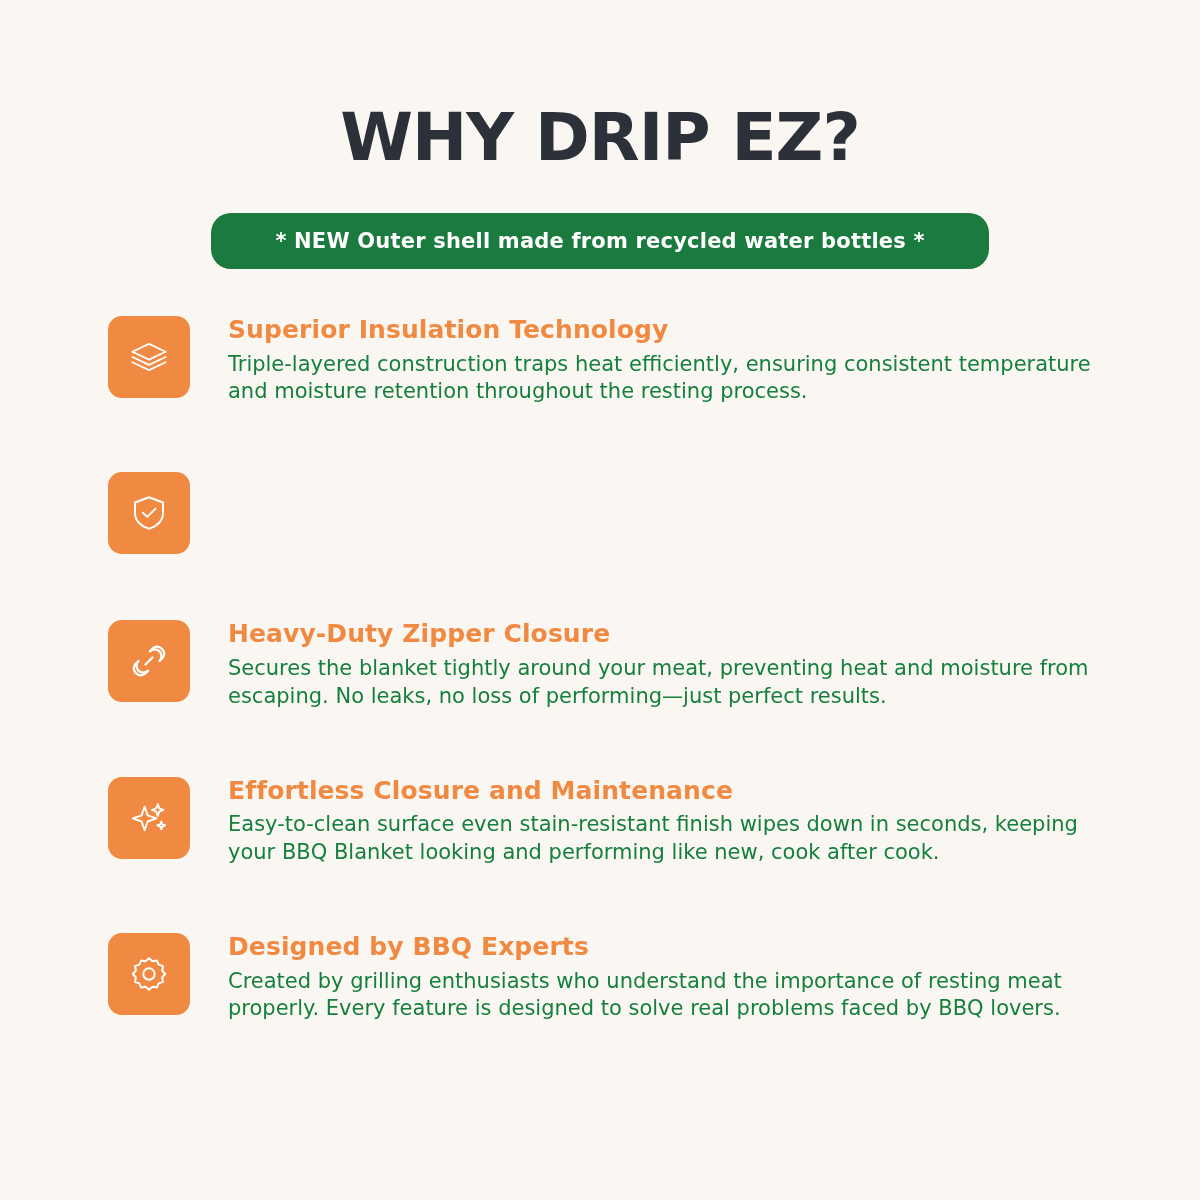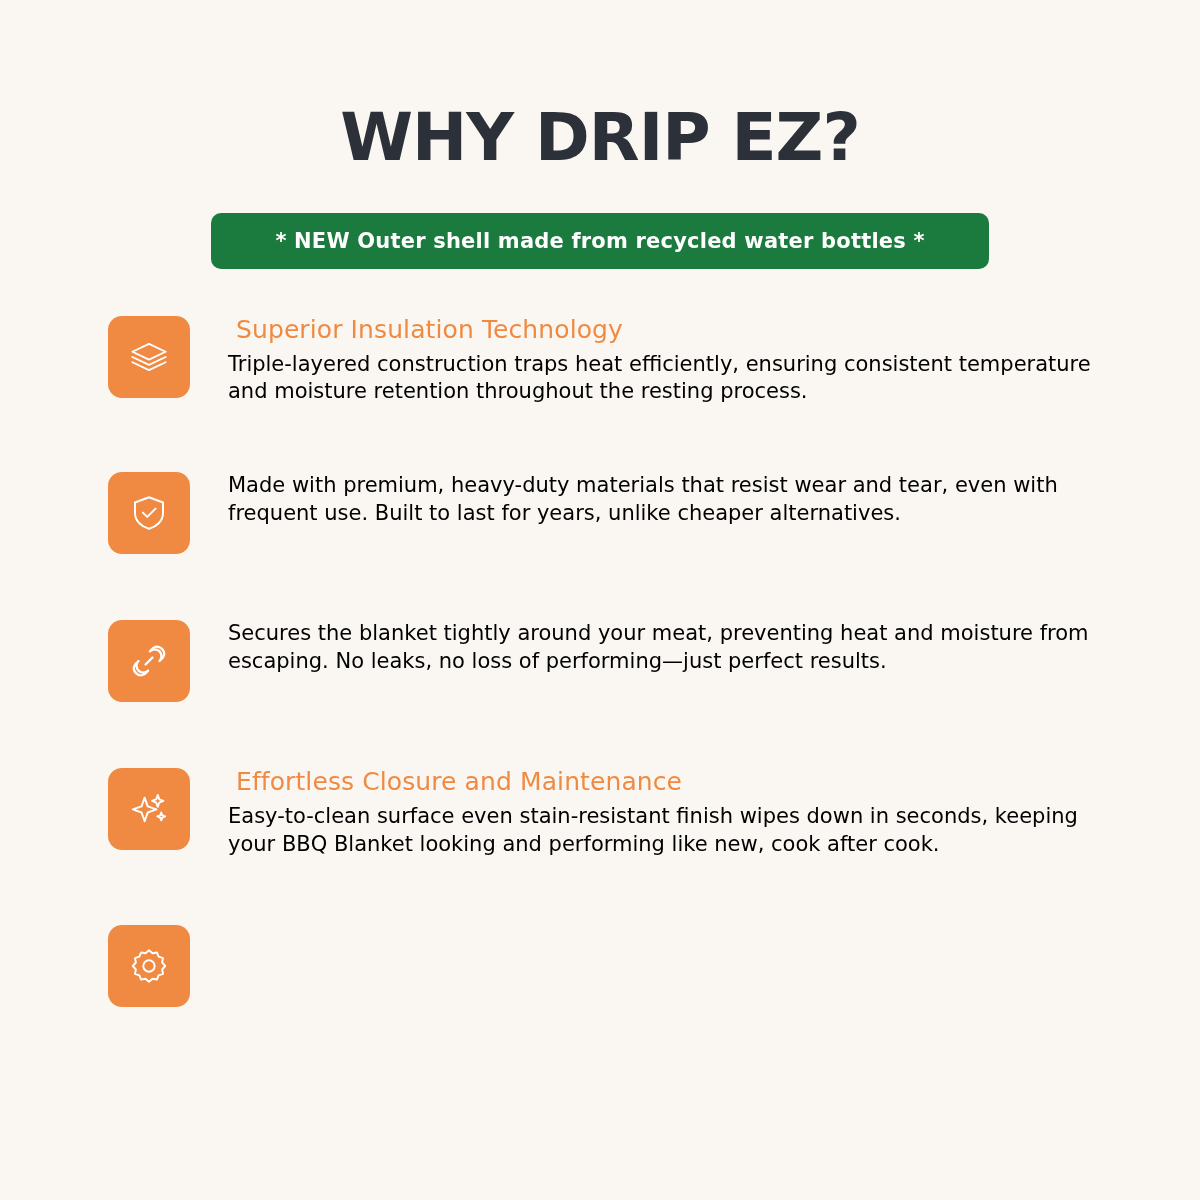--- a/index.html
+++ b/index.html
@@ -31,21 +31,21 @@
     line-height: 1.0;
   }
   .banner-wrap {
     display: flex;
     justify-content: center;
     margin-top: 42px;
   }
   .banner {
     background: #1B7A3E;
     color: #FFFFFF;
-    border-radius: 10px;
+    border-radius: 20px;
     width: 778px;
     height: 56px;
     display: flex;
     align-items: center;
     justify-content: center;
     font-size: 21px;
     font-weight: 700;
     letter-spacing: 0.2px;
     box-sizing: border-box;
     padding: 0 18px;
@@ -78,27 +78,27 @@
   .icon-tile svg {
     display: block;
   }
   .feature-text {
     margin-left: 38px;
     padding-top: 2px;
   }
   .feature-title {
     color: #F08A42;
     font-size: 25px;
-    font-weight: 400;
+    font-weight: 700;
     letter-spacing: 0.1px;
-    margin: 0 0 7px 8px;
+    margin: 0 0 7px 0;
     line-height: 1.1;
   }
   .feature-desc {
-    color: #000000;
+    color: #15803d;
     font-size: 21px;
     line-height: 1.33;
     margin: 0;
     max-width: 880px;
   }
 </style>
 </head>
 <body>
 
 <div class="page">
@@ -126,33 +126,33 @@
     </div>
 
     <div class="feature">
       <div class="icon-tile">
         <svg width="42" height="42" viewBox="0 0 48 48" fill="none" stroke="#FFFFFF" stroke-width="2.2" stroke-linejoin="round" stroke-linecap="round">
           <path d="M24 6 L40 12 V24 C40 33 33 39.5 24 42 C15 39.5 8 33 8 24 V12 Z"></path>
           <path d="M17 23.5 L22 28.5 L31.5 19"></path>
         </svg>
       </div>
       <div class="feature-text">
-        <p class="feature-desc">Made with premium, heavy-duty materials that resist wear and tear, even with frequent use. Built to last for years, unlike cheaper alternatives.</p>
       </div>
     </div>
 
     <div class="feature">
       <div class="icon-tile">
         <svg width="42" height="42" viewBox="0 0 48 48" fill="none" stroke="#FFFFFF" stroke-width="2.6" stroke-linejoin="round" stroke-linecap="round">
           <path d="M20 28 L28 20"></path>
           <path d="M25 13 L29 9 A8 8 0 0 1 40 20 L36 24 A6.5 6.5 0 0 0 25 13 Z"></path>
           <path d="M23 35 L19 39 A8 8 0 0 1 8 28 L12 24 A6.5 6.5 0 0 0 23 35 Z"></path>
         </svg>
       </div>
       <div class="feature-text">
+        <p class="feature-title">Heavy-Duty Zipper Closure</p>
         <p class="feature-desc">Secures the blanket tightly around your meat, preventing heat and moisture from escaping. No leaks, no loss of performing—just perfect results.</p>
       </div>
     </div>
 
     <div class="feature">
       <div class="icon-tile">
         <svg width="42" height="42" viewBox="0 0 48 48" fill="none" stroke="#FFFFFF" stroke-width="2.2" stroke-linejoin="round" stroke-linecap="round">
           <path d="M19 11 L22.5 21 L32.5 24.5 L22.5 28 L19 38 L15.5 28 L5.5 24.5 L15.5 21 Z"></path>
           <path d="M34 8 L35.8 13 L40.5 14.8 L35.8 16.6 L34 21.5 L32.2 16.6 L27.5 14.8 L32.2 13 Z"></path>
           <path d="M38 28 L39.2 31.2 L42.5 32.5 L39.2 33.8 L38 37 L36.8 33.8 L33.5 32.5 L36.8 31.2 Z"></path>
@@ -164,16 +164,20 @@
       </div>
     </div>
 
     <div class="feature">
       <div class="icon-tile">
         <svg width="42" height="42" viewBox="0 0 48 48" fill="none" stroke="#FFFFFF" stroke-width="2.2" stroke-linejoin="round" stroke-linecap="round">
           <path d="M24 6 L28 9.5 L33 8.5 L35 13.3 L40 15 L39 20 L42.5 24 L39 28 L40 33 L35 34.7 L33 39.5 L28 38.5 L24 42 L20 38.5 L15 39.5 L13 34.7 L8 33 L9 28 L5.5 24 L9 20 L8 15 L13 13.3 L15 8.5 L20 9.5 Z"></path>
           <circle cx="24" cy="24" r="6.5"></circle>
         </svg>
       </div>
+      <div class="feature-text">
+        <p class="feature-title">Designed by BBQ Experts</p>
+        <p class="feature-desc">Created by grilling enthusiasts who understand the importance of resting meat properly. Every feature is designed to solve real problems faced by BBQ lovers.</p>
+      </div>
     </div>
 
   </div>
 </div>
 
 </body></html>

